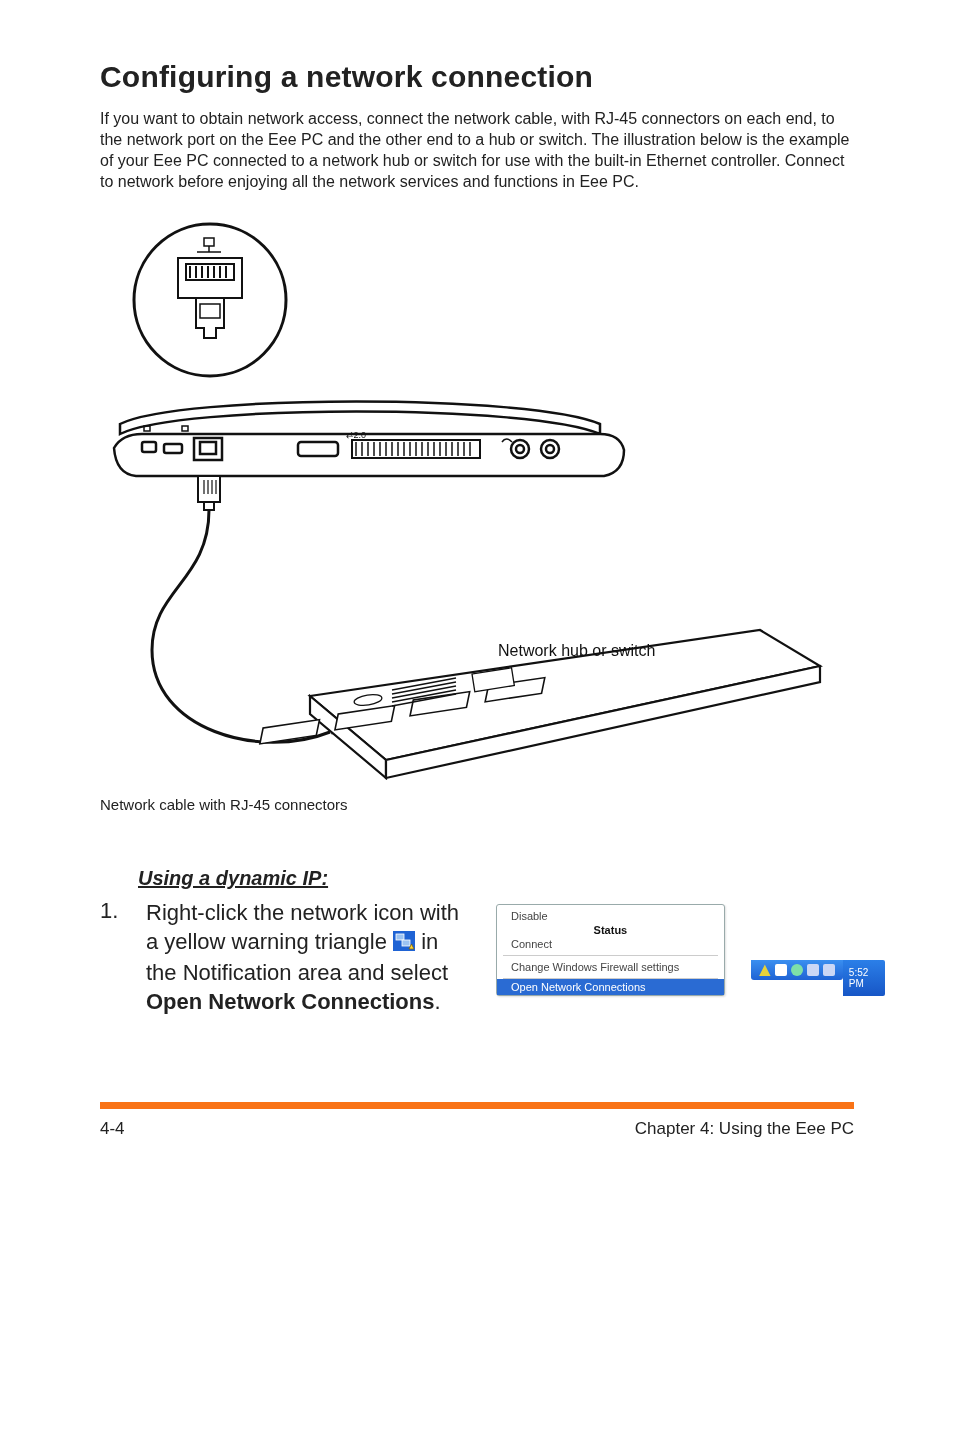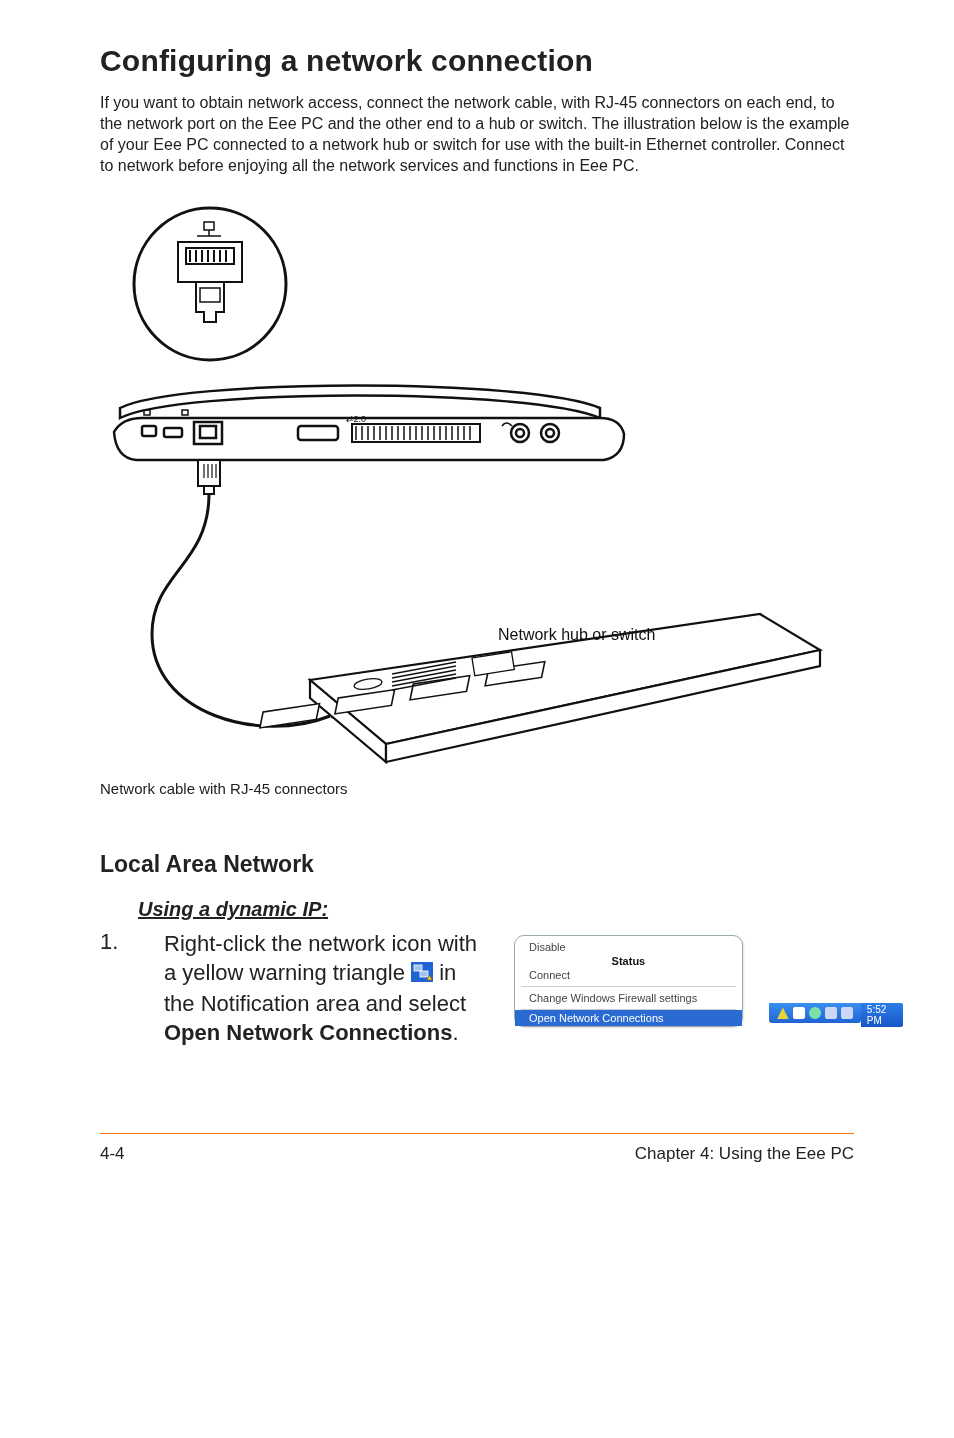--- a/index.html
+++ b/index.html
@@ -4,21 +4,21 @@
 <style>
   body {
     margin: 0;
     padding: 0;
     font-family: "Segoe UI", Tahoma, Arial, sans-serif;
     background: #fff;
     color: #222;
     width: 954px;
   }
   .page {
-    padding: 44px 100px 40px 100px;
+    padding: 60px 100px 40px 100px;
     box-sizing: border-box;
   }
   h2.section-title {
     font-size: 30px;
     font-weight: 700;
     margin: 0 0 14px 0;
     letter-spacing: 0.2px;
   }
   p.intro {
     font-size: 16px;
@@ -54,36 +54,35 @@
     width: 38px;
     font-size: 22px;
     padding-left: 0;
     text-align: left;
     flex: 0 0 46px;
   }
   .step-text {
     font-size: 22px;
     line-height: 1.32;
     flex: 0 0 320px;
-    margin-left: 18px;
   }
   .step-text b { font-weight: 700; }
   .tray-icon {
     display: inline-block;
     vertical-align: middle;
   }
   .context-area {
     flex: 1;
     padding-left: 30px;
     padding-top: 6px;
   }
   .context-menu {
     width: 238px;
     border: 1px solid #9aa;
-    border-radius: 10px;
+    border-radius: 3px;
     background: #fff;
     font-family: Tahoma, Arial, sans-serif;
     font-size: 11px;
     color: #444;
     box-shadow: 1px 1px 2px rgba(0,0,0,0.12);
   }
   .context-menu .grp { padding: 4px 0; }
   .context-menu .item { padding: 1px 14px; }
   .context-menu .item.bold { font-weight: 700; color: #111; text-align: center; }
   .context-menu hr { border: none; border-top: 1px solid #ccc; margin: 0 6px; }
@@ -101,33 +100,33 @@
     height: 20px;
     display:flex; align-items:center;
     padding: 0 8px;
     gap: 4px;
     border-radius: 0 0 3px 3px;
   }
   .tray-end {
     background: linear-gradient(#2b7fe8,#1756c6);
     color:#fff; font-size:10px;
     display:flex; align-items:center; padding:0 6px;
-    height:24px;
+    height:36px;
     border-radius: 0 2px 2px 0;
   }
   .tray span.icon {
     width:12px; height:12px; display:inline-block;
   }
   .tray .i1{background:#e7d23a; clip-path: polygon(50% 0,100% 100%,0 100%);}
   .tray .i2{background:#fff; border-radius:2px;}
   .tray .i3{background:#7ee0a8; border-radius:50%;}
   .tray .i4{background:#cbd7f5; border-radius:2px;}
   .tray .i5{background:#cbd7f5; border-radius:2px;}
   .footer {
-    border-top: 1px solid #f97316;
+    border-top: 7px solid #f97316;
     margin: 86px 0 0 0;
     padding-top: 10px;
     font-size: 17px;
     display:flex;
     justify-content: space-between;
   }
 </style>
 </head>
 <body>
 
@@ -258,21 +257,20 @@
           <rect x="372" y="454" width="40" height="18" transform="rotate(-9 372 454)"></rect>
         </g>
       </g>
 
       <text x="398" y="436" font-size="16" font-family="Segoe UI, Arial" fill="#111">Network hub or switch</text>
     </svg>
   </div>
 
   <div class="caption-under">Network cable with RJ-45 connectors</div>
 
-  <h3 class="subhead">Local Area Network</h3>
 
   <div class="subsub">Using a dynamic IP:</div>
 
   <div class="step-row">
     <div class="step-num">1.</div>
     <div class="step-text">
       <span>Right-click the network icon with a yellow warning triangle </span><span class="tray-icon"><svg width="22" height="20" viewBox="0 0 22 20">
             <rect x="0" y="0" width="22" height="20" fill="#1f63d4"></rect>
             <rect x="3" y="3" width="8" height="6" fill="#9cc3f2" stroke="#fff" stroke-width="0.8"></rect>
             <rect x="9" y="9" width="8" height="6" fill="#9cc3f2" stroke="#fff" stroke-width="0.8"></rect>

